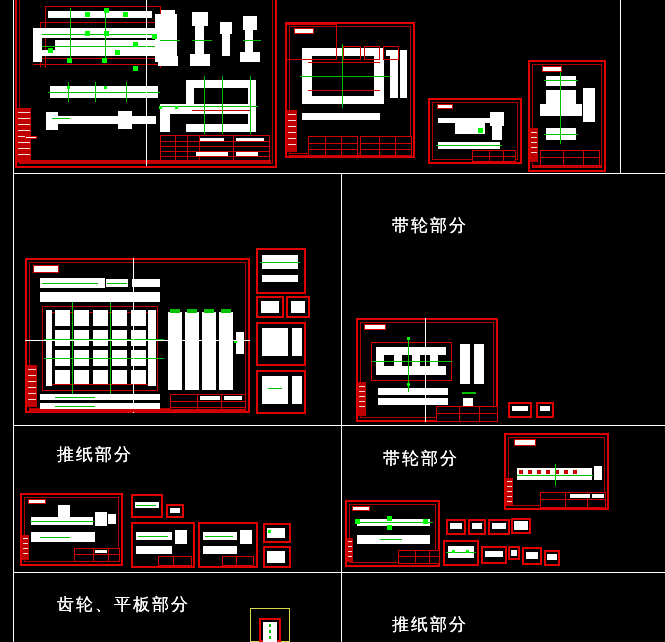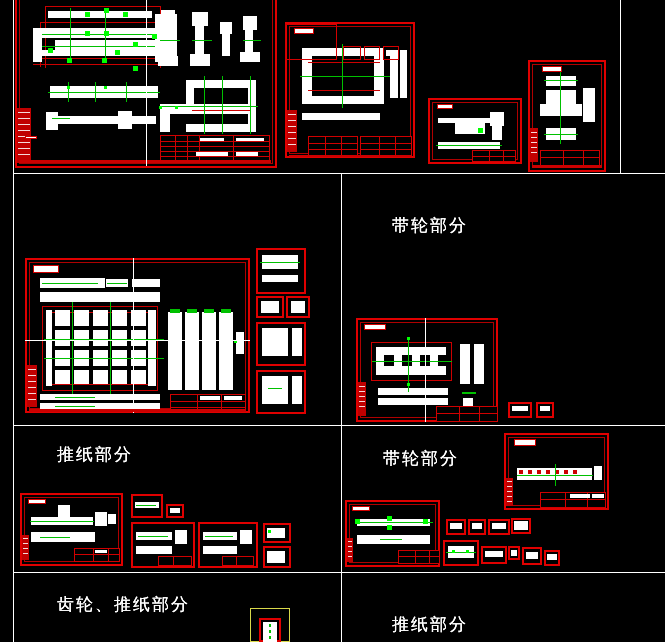--- a/index.html
+++ b/index.html
@@ -500,21 +500,21 @@
   <div class="grip sm" style="left:466px;top:550px;"></div>
   <div class="frame thick" style="left:481px;top:546px;width:26px;height:18px;"></div>
   <div class="solid" style="left:485px;top:551px;width:18px;height:6px;"></div>
   <div class="frame thick" style="left:508px;top:546px;width:12px;height:14px;"></div>
   <div class="solid" style="left:511px;top:550px;width:6px;height:6px;"></div>
   <div class="frame thick" style="left:522px;top:547px;width:20px;height:18px;"></div>
   <div class="solid" style="left:526px;top:552px;width:12px;height:7px;"></div>
   <div class="frame thick" style="left:544px;top:550px;width:16px;height:16px;"></div>
   <div class="solid" style="left:547px;top:554px;width:10px;height:6px;"></div>
 
-  <div class="sec-title" style="left:57px;top:593px;">齿轮、推纸部分</div>
+  <div class="sec-title" style="left:57px;top:593px;">齿轮、平板部分</div>
   <div class="sec-title" style="left:392px;top:613px;">推纸部分</div>
 
   <div class="sel" style="left:250px;top:608px;width:40px;height:34px;"></div>
   <div class="frame thick" style="left:259px;top:618px;width:22px;height:24px;"></div>
   <div class="solid" style="left:263px;top:622px;width:14px;height:20px;"></div>
   <div class="gl" style="left:269px;top:624px;width:2px;height:3px;"></div>
   <div class="gl" style="left:269px;top:630px;width:2px;height:3px;"></div>
   <div class="gl" style="left:269px;top:636px;width:2px;height:3px;"></div>
 
   <div class="sep h" style="left:13px;top:173px;width:652px;"></div>

